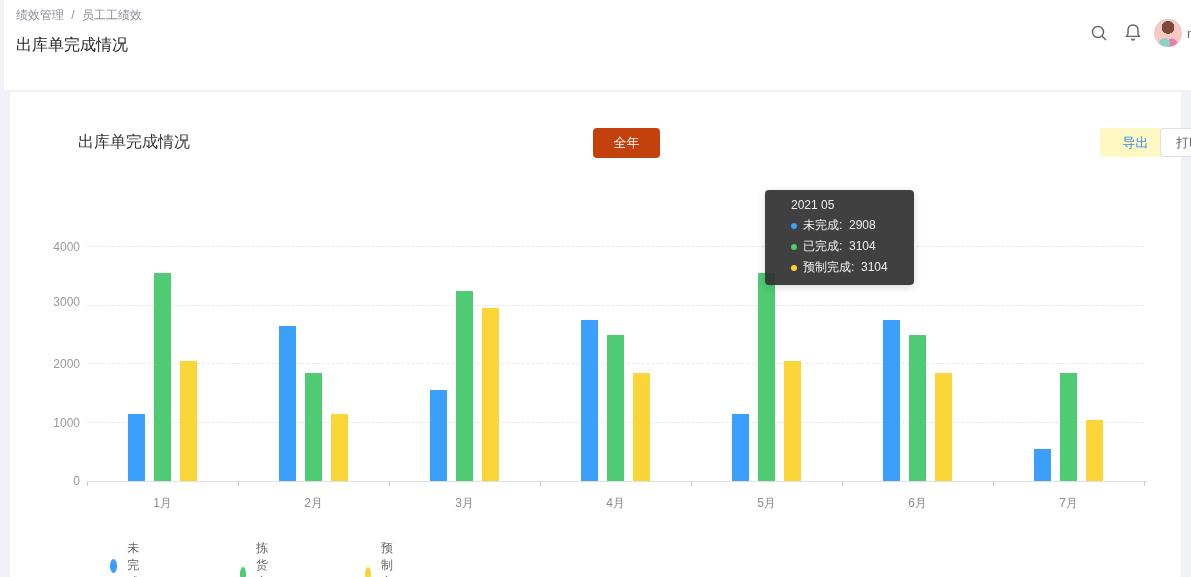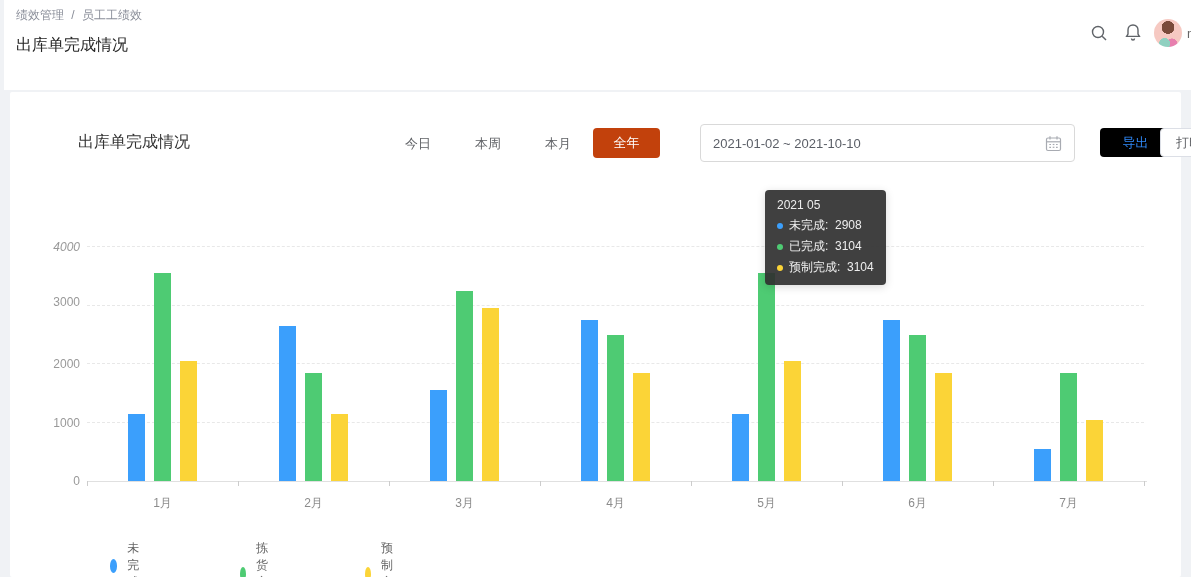--- a/index.html
+++ b/index.html
@@ -33,21 +33,21 @@
   .filters span { cursor:pointer; }
   .btn-year { position:absolute; left:583px; top:36px; width:67px; height:30px; background:#c2410c;
     color:#fff; font-size:13px; border:none; border-radius:4px; cursor:pointer; }
 
   .date-range { position:absolute; left:690px; top:32px; width:375px; height:38px;
     border:1px solid #d9d9d9; border-radius:4px; background:#fff; }
   .date-range input { position:absolute; left:12px; top:0; width:320px; height:36px; border:none; outline:none;
     font-size:13px; color:#5a5e66; font-family:inherit; background:transparent; }
   .cal-icon { position:absolute; right:12px; top:10px; color:#a8abb2; }
 
-  .btn-export { position:absolute; left:1090px; top:36px; width:71px; height:29px; background:#000000;
+  .btn-export { position:absolute; left:1090px; top:36px; width:71px; height:29px; background:#fef9c3;
     color:#2f88f7; font-size:13px; border:none; border-radius:4px; cursor:pointer; }
   .btn-print { position:absolute; left:1150px; top:36px; width:58px; height:29px; background:#fff;
     color:#606266; font-size:13px; border:1px solid #dcdfe6; border-radius:4px; cursor:pointer; }
 
   
   .chart { position:absolute; left:40px; top:145px; width:1120px; height:290px; }
   .plot { position:absolute; left:37px; top:4px; width:1057px; height:240px; }
   .gridline { position:absolute; left:0; width:100%; height:0; border-top:1px dashed #e8e8e8; }
   .axis-line { position:absolute; left:37px; top:244px; width:1060px; height:1px; background:#e0e0e0; }
   .axis-tick { position:absolute; top:244px; width:1px; height:5px; background:#ccc; }
@@ -57,21 +57,21 @@
   .xlabel { position:absolute; top:258px; width:80px; text-align:center; font-size:12px; color:#8c8c8c; }
 
   
   .legend { position:absolute; left:100px; top:448px; height:20px; }
   .legend-item { position:absolute; top:0; display:flex; align-items:center; gap:10px; cursor:pointer; }
   .legend-dot { width:14px; height:14px; border-radius:50%; }
   .legend-label { font-size:12px; color:#666; }
 
   
   .tooltip { position:absolute; left:755px; top:98px; min-width:112px; background:rgba(48,48,48,0.92);
-    border-radius:4px; padding:8px 12px 9px; color:#eee; font-size:12px; z-index:5;
+    border-radius:4px; padding:8px 26px 9px; color:#eee; font-size:12px; z-index:5;
     box-shadow:0 2px 8px rgba(0,0,0,0.15); }
   .tt-title { margin-bottom:5px; }
   .tt-row { display:flex; align-items:center; gap:6px; margin-top:4px; white-space:nowrap; }
   .tt-dot { width:6px; height:6px; border-radius:50%; flex:none; }
 </style>
 </head>
 <body>
 
 <div class="page">
 
@@ -97,55 +97,33 @@
     </span>
     <div class="avatar"></div>
     <span class="username">m</span>
   </div>
 
   <div class="content">
     <div class="card">
 
       <div class="card-title">出库单完成情况</div>
 
-      <div class="filters">
-        <span>今日</span>
-        <span>本周</span>
-        <span>本月</span>
-      </div>
       <button class="btn-year">全年</button>
 
-      <div class="date-range">
-        <input type="text" readonly="" value="2021-01-02 ~ 2021-10-10" style="">
-        <span class="cal-icon">
-          <svg width="17" height="17" viewBox="0 0 17 17" fill="none" stroke="currentColor" stroke-width="1.2">
-            <rect x="1.5" y="3" width="14" height="12.5" rx="1.5"></rect>
-            <line x1="1.5" y1="6.8" x2="15.5" y2="6.8"></line>
-            <line x1="5" y1="1.2" x2="5" y2="4.5"></line>
-              <line x1="12" y1="1.2" x2="12" y2="4.5"></line>
-            <line x1="4.3" y1="9.5" x2="6" y2="9.5"></line>
-              <line x1="7.7" y1="9.5" x2="9.4" y2="9.5"></line>
-              <line x1="11" y1="9.5" x2="12.7" y2="9.5"></line>
-            <line x1="4.3" y1="12.3" x2="6" y2="12.3"></line>
-              <line x1="7.7" y1="12.3" x2="9.4" y2="12.3"></line>
-              <line x1="11" y1="12.3" x2="12.7" y2="12.3"></line>
-          </svg>
-        </span>
-      </div>
 
       <button class="btn-export">导出</button>
       <button class="btn-print">打印</button>
 
       <div class="chart">
         <div class="ylabels">
             <div class="ylabel" style="top: 233px;">0</div>
             <div class="ylabel" style="top: 174.5px;">1000</div>
             <div class="ylabel" style="top: 116px; text-align: right;">2000</div>
             <div class="ylabel" style="top: 54px;">3000</div>
-            <div class="ylabel" style="top: -1px; font-style: italic;">4000</div>
+            <div class="ylabel" style="top: -1px;">4000</div>
           </div>
         <div class="plot">
             <div class="gridline" style="bottom: 58.5px;"></div>
             <div class="gridline" style="bottom: 117px;"></div>
             <div class="gridline" style="bottom: 175.5px;"></div>
             <div class="gridline" style="bottom: 234px;"></div>
             <div class="bar" style="left: 41px; height: 67.275px; background: rgb(59, 159, 252);"></div>
             <div class="bar" style="left: 67px; height: 207.675px; background: rgb(78, 203, 115);"></div>
             <div class="bar" style="left: 93px; height: 119.925px; background: rgb(251, 212, 55);"></div>
             <div class="bar" style="left: 192px; height: 155.025px; background: rgb(59, 159, 252);"></div>

